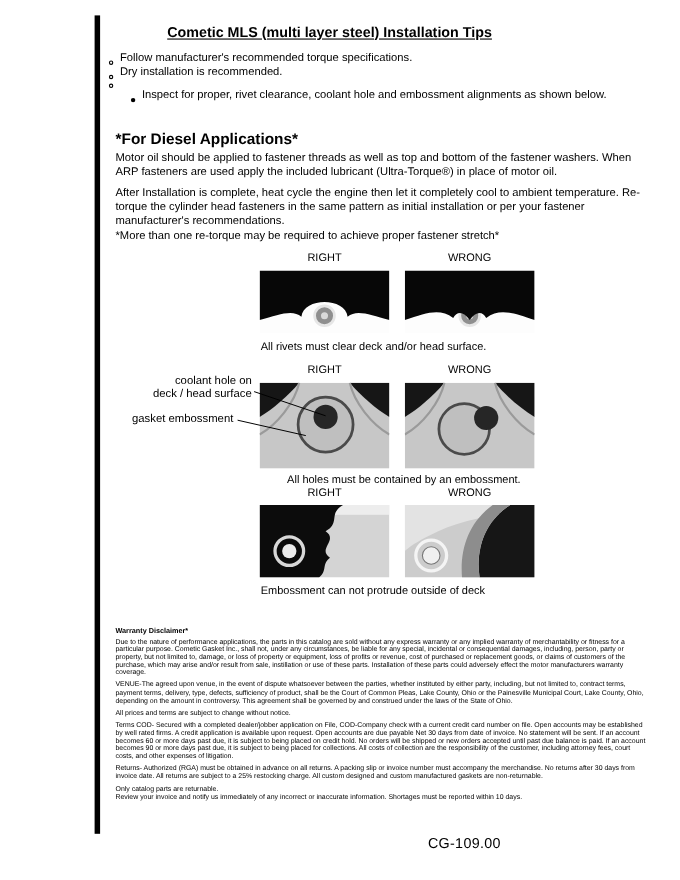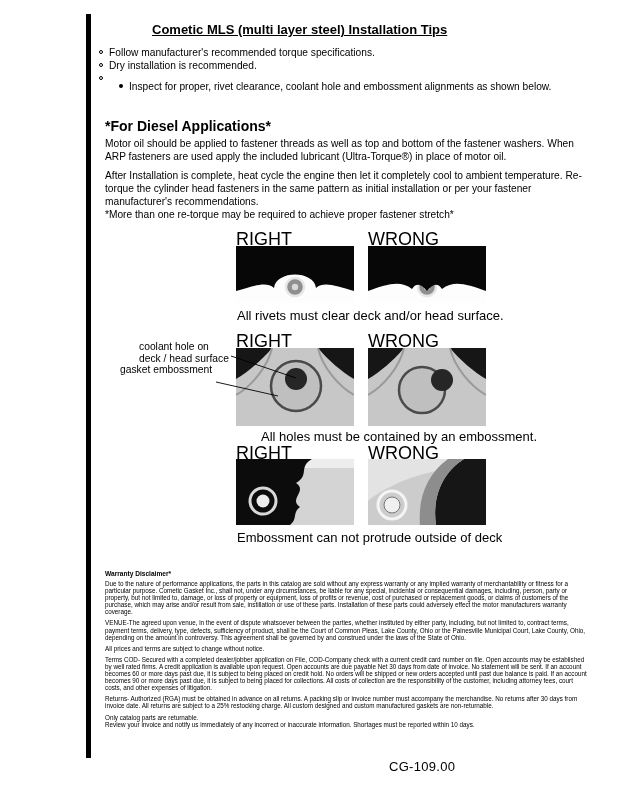--- a/index.html
+++ b/index.html
@@ -6,50 +6,50 @@
   html,body{background:#fff;}
   body{width:618px;height:800px;position:relative;overflow:hidden;
        font-family:"Liberation Sans",sans-serif;color:#000;}
 
   .left-rule{position:absolute;left:86px;top:14px;width:5px;height:744px;background:#000;}
 
   .title{position:absolute;left:106px;top:22px;font-size:13px;font-weight:700;
          text-decoration:underline;white-space:nowrap;margin-left:46px;}
 
   .tips{position:absolute;left:97px;top:46px;width:492px;font-size:10.2px;line-height:13px;}
-  .tip{display:flex;align-items:flex-start;}
+  .tip{display:flex;align-items:flex-end;}
   .mk{flex:none;width:4px;height:4px;border-radius:50%;margin:4px 6px 0 2px;}
   .mk.open{border:1px solid #000;}
   .tip.sub .mk{background:#000;border:none;margin-left:22px;}
 
   .diesel-heading{position:absolute;left:105px;top:118px;font-size:14px;font-weight:700;}
   .para{position:absolute;left:105px;width:482px;font-size:10.2px;line-height:13px;}
   .p1{top:137px;}
   .p2{top:169px;}
   .note{position:absolute;left:105px;top:209px;font-size:10.2px;}
 
   .dg-row{position:absolute;left:236px;width:250px;}
   .row1{top:229px;height:96px;}
   .row2{top:331px;height:116px;}
   .row3{top:443px;height:122px;}
-  .hd{position:absolute;top:0;width:118px;text-align:left;font-size:18px;}
+  .hd{position:absolute;top:0;width:118px;text-align:center;font-size:10px;}
   .hd-l{left:0;} .hd-r{left:132px;}
   .img{position:absolute;width:118px;display:block;}
   .img-l{left:0;} .img-r{left:132px;}
   .row1 .img{top:17px;height:57px;}
   .row2 .img{top:17px;height:78px;}
   .row3 .img{top:16px;height:66px;}
-  .cap{position:absolute;left:1px;font-size:13px;line-height:13px;white-space:nowrap;}
+  .cap{position:absolute;left:1px;font-size:10px;line-height:13px;white-space:nowrap;}
   .row1 .cap{top:80px;}
   .row2 .cap{top:99px;margin-left:24px;}
   .row3 .cap{top:88px;}
 
-  .ann{position:absolute;font-size:10.3px;line-height:11.5px;}
+  .ann{position:absolute;font-size:10.3px;line-height:11.5px;text-align:right;}
   .ann-coolant{left:139px;top:341px;}
-  .ann-emb{left:120px;top:364px;}
+  .ann-emb{left:120px;top:376px;}
   .leaders{position:absolute;left:213px;top:344px;}
 
   .warranty{position:absolute;left:105px;top:570px;width:483px;}
   .w-head{font-size:6.6px;font-weight:700;margin-bottom:3px;}
   .w-p{font-size:6.3px;line-height:7.1px;margin-bottom:4px;}
   .w-p.tight{margin-bottom:0;}
 
   .footer{position:absolute;left:389px;top:759px;font-size:13px;letter-spacing:0.3px;}
 </style>
 </head>

